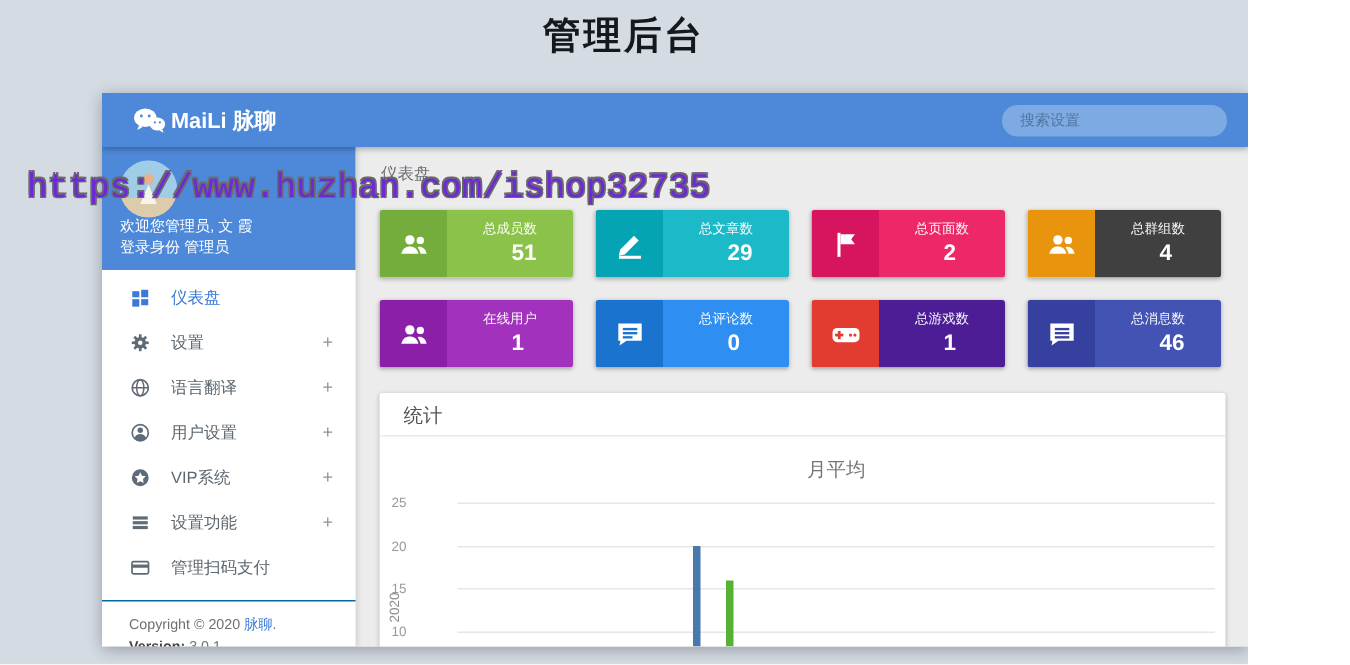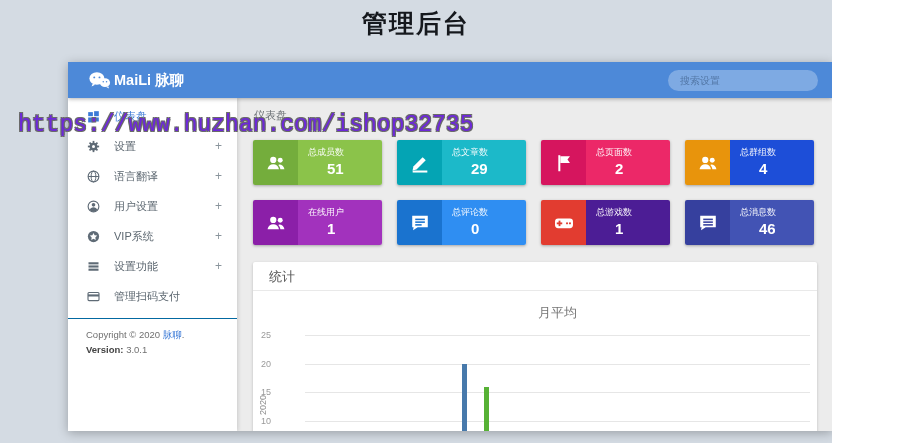--- a/index.html
+++ b/index.html
@@ -46,21 +46,21 @@
   
   .main { position:absolute; left:169px; top:36px; right:0; bottom:0; background:#ececec; overflow:hidden; }
   .breadcrumb { position:absolute; left:17px; top:10px; font-size:11px; color:#6b7075; }
 
   .cards { position:absolute; left:16px; top:42px; display:grid;
     grid-template-columns:repeat(4,129px); grid-auto-rows:45px; gap:15px 15px; }
   .card { display:flex; border-radius:2px; box-shadow:0 1px 3px rgba(0,0,0,.3);
     color:#fff; overflow:hidden; cursor:pointer; }
   .cicon { width:45px; flex:0 0 45px; display:flex; align-items:center; justify-content:center; }
   .cicon svg { width:22px; height:22px; }
-  .cbody { flex:1; padding:6px 0 0 10px; }
+  .cbody { flex:1; padding:6px 0 0 24px; }
   .clabel { font-size:9px; opacity:.95; }
   .cvalue { font-size:15px; font-weight:bold; margin-top:1px;margin-left:19px; }
 
   .stats-card { position:absolute; left:16px; top:164px; width:564px; height:360px;
     background:#fff; box-shadow:0 1px 3px rgba(0,0,0,.22); border-radius:2px; }
   .stats-header { height:29px; line-height:29px; padding:0 16px; font-size:13px; color:#555;
     border-bottom:1px solid #e9e9e9; }
   .chart { position:relative; height:330px; }
   .chart-title { position:absolute; left:52px; width:505px; top:13px; text-align:center;
     font-size:13px; color:#757575; }
@@ -100,20 +100,34 @@
           </svg>
         </span>
         <span>MaiLi 脉聊</span>
       </div>
       <div class="search-box">
         <input type="text" placeholder="搜索设置" style="">
       </div>
     </div>
 
     <div class="sidebar">
+      <div class="user-panel">
+        <div class="avatar">
+          <svg viewBox="0 0 38 38" width="38" height="38">
+            <rect x="0" y="0" width="38" height="27" fill="#9fcde8"></rect>
+            <rect x="0" y="25" width="38" height="13" fill="#dcccab"></rect>
+            <circle cx="19" cy="12.5" r="3.6" fill="#e8b08c"></circle>
+            <path d="M19 16l-5.5 13h11z" fill="#f6f3ec"></path>
+          </svg>
+        </div>
+        <div class="welcome">
+          <div>欢迎您管理员, 文 霞</div>
+          <div>登录身份 管理员</div>
+        </div>
+      </div>
       <div class="menu">
           <div class="menu-item active">
             <span class="mi-icon">
               <svg viewBox="0 0 24 24" fill="currentColor">
                 <rect x="3.5" y="5" width="7.5" height="6.5"></rect>
                 <rect x="13" y="3.5" width="7.5" height="8"></rect>
                 <rect x="3.5" y="13.5" width="7.5" height="8"></rect>
                 <rect x="13" y="13.5" width="7.5" height="6.5"></rect>
               </svg>
             </span>
@@ -235,21 +249,21 @@
           </div>
           <div class="card">
             <div class="cicon" style="background:#e8940c">
               <svg viewBox="0 0 24 24" fill="currentColor">
                 <circle cx="9" cy="8.6" r="3.4"></circle>
                 <path d="M2.8 18.8c.6-3.6 3.1-5.4 6.2-5.4 3.1 0 5.6 1.8 6.2 5.4z"></path>
                 <circle cx="16.6" cy="9" r="2.7"></circle>
                 <path d="M15.3 13.6c3-.1 5.3 1.6 5.9 5.2h-4.4a8.6 8.6 0 0 0-2.2-4.7z"></path>
               </svg>
             </div>
-            <div class="cbody" style="background:#1d4ed8">
+            <div class="cbody" style="background:#404040">
               <div class="clabel">总群组数</div>
               <div class="cvalue">4</div>
             </div>
           </div>
           <div class="card">
             <div class="cicon" style="background:#8b1fa8">
               <svg viewBox="0 0 24 24" fill="currentColor">
                 <circle cx="9" cy="8.6" r="3.4"></circle>
                 <path d="M2.8 18.8c.6-3.6 3.1-5.4 6.2-5.4 3.1 0 5.6 1.8 6.2 5.4z"></path>
                 <circle cx="16.6" cy="9" r="2.7"></circle>

